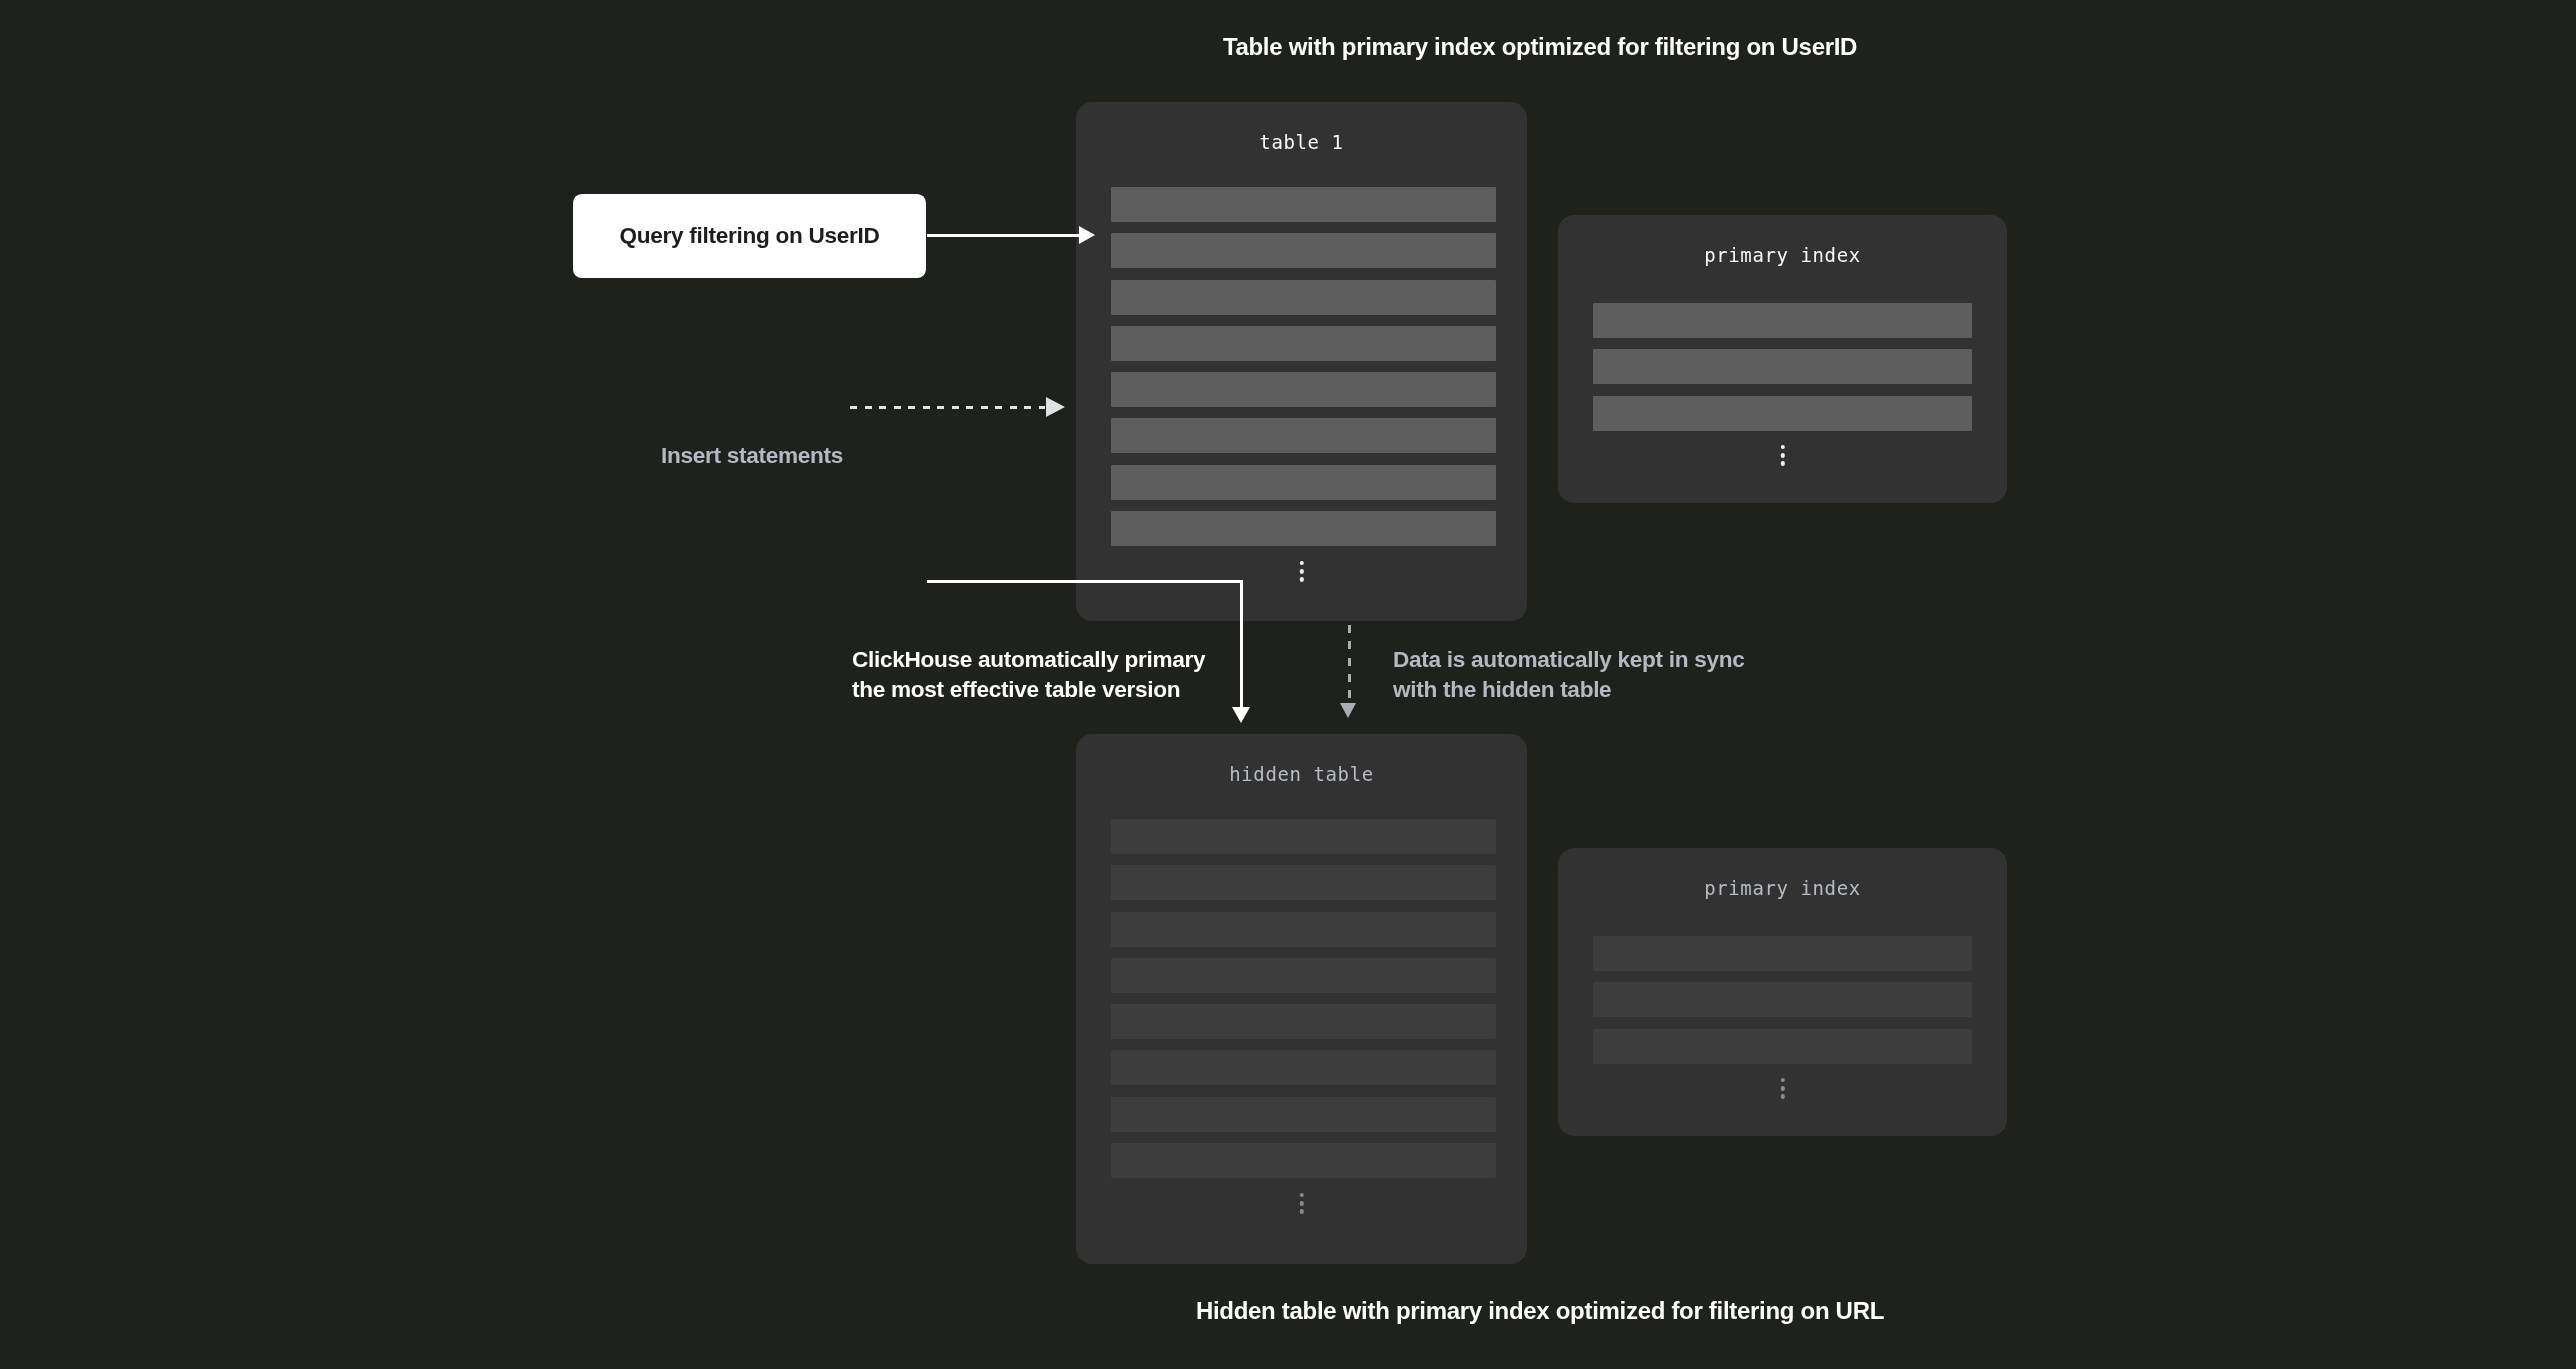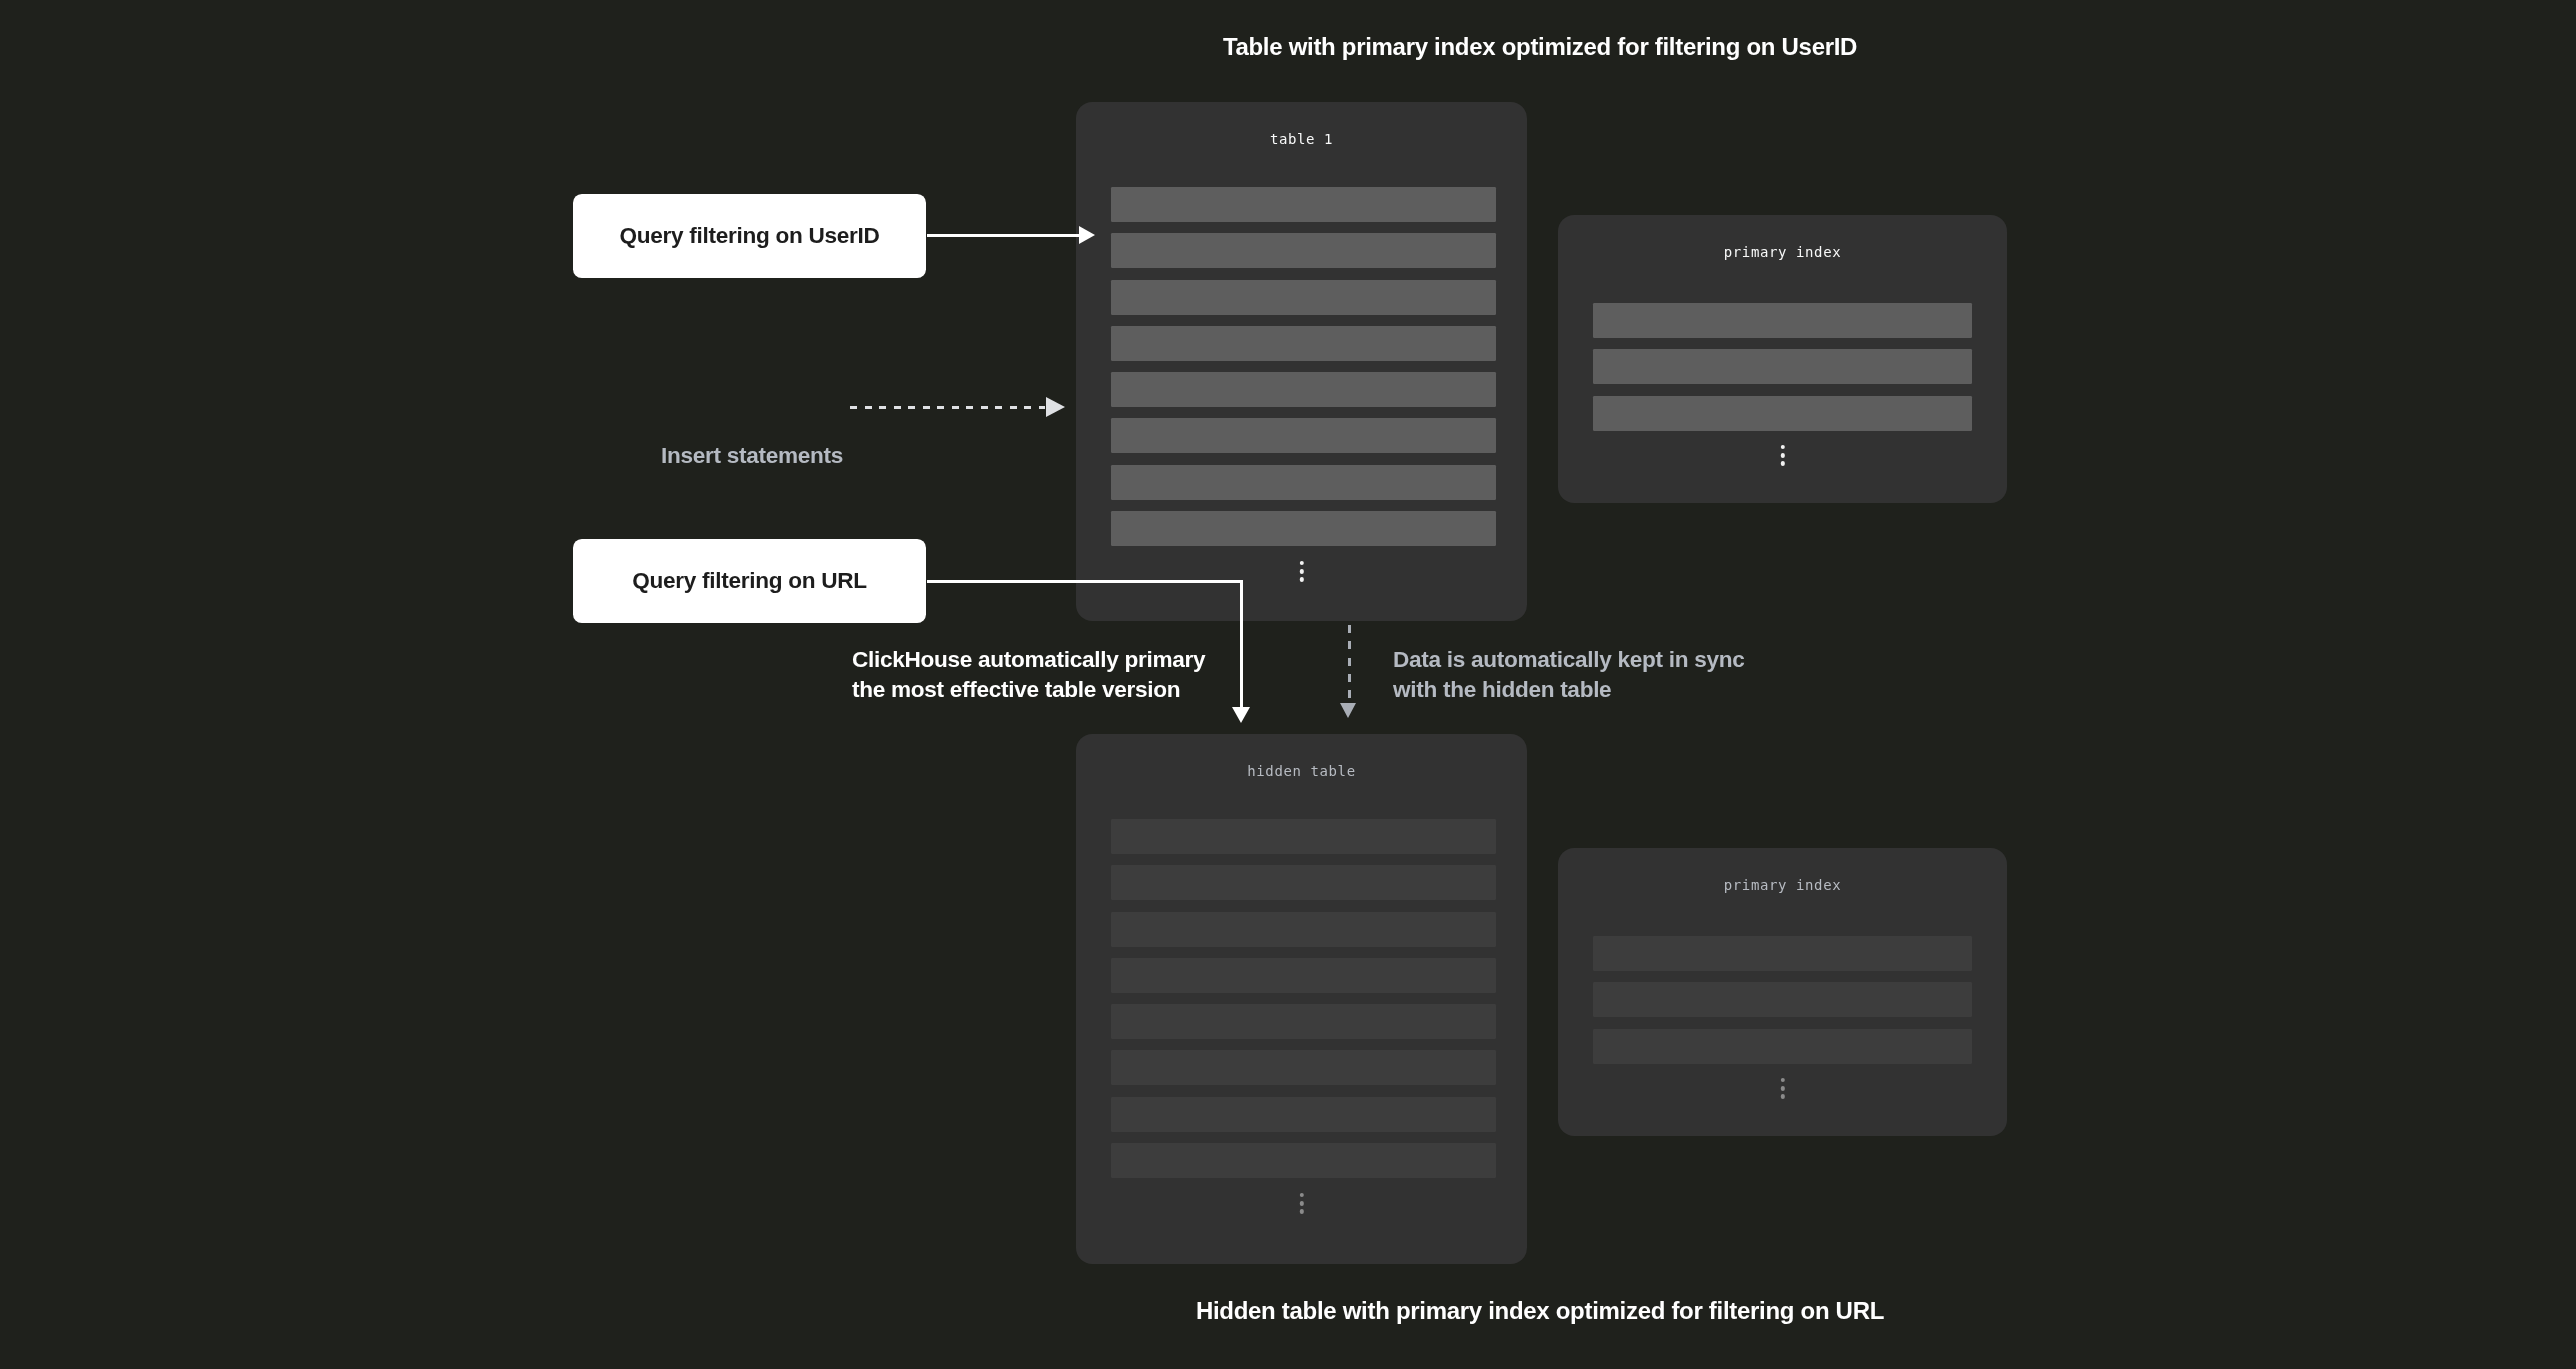--- a/index.html
+++ b/index.html
@@ -37,21 +37,21 @@
   .panel{
     position:absolute;
     background:var(--panel);
     border-radius:16.3px;
   }
   .panel-title{
     position:absolute;
     top:29px;left:0;right:0;
     text-align:center;
     font-family:"DejaVu Sans Mono",monospace;
-    font-size:14px;font-weight:500;
+    font-size:19px;font-weight:500;
     letter-spacing:0.6px;
     white-space:nowrap;
   }
   .panel.bright .panel-title{color:var(--title-bright);}
   .panel.dim .panel-title{color:var(--title-dim);}
   .rows{position:absolute;left:35px;right:31px;}
   .panel.tall .rows{top:85px;}
   .panel.short .rows{top:88px;left:35px;right:35px;}
   .rows .row{height:35px;margin-bottom:11.3px;border-radius:1.3px;}
   .panel.bright .rows .row{background:var(--row-bright);}
@@ -174,21 +174,20 @@
 
   <div class="callout" style="left:573px;top:194px;">Query filtering on UserID</div>
 
   <div class="arrow-part solid-h" style="left:927px;top:234px;width:152px;"></div>
   <div class="arrow-part head-right" style="left:1079px;top:226px;"></div>
 
   <div class="annotation gray right" style="left:573px;top:393px;width:270px;margin-top:48px;">Insert statements</div>
   <div class="arrow-part dashed-h" style="left:850px;top:406px;width:195px;"></div>
   <div class="arrow-part head-right insert" style="left:1046px;top:397px;"></div>
 
-  <div class="callout" style="left:573px;top:539px;">Query filtering on URL</div>
 
   <div class="arrow-part solid-h" style="left:927px;top:580px;width:316px;"></div>
   <div class="arrow-part solid-v" style="left:1240px;top:580px;height:127px;"></div>
   <div class="arrow-part head-down" style="left:1232px;top:707px;"></div>
 
   <div class="annotation white" style="left:852px;top:645px;">
     <div>ClickHouse automatically primary</div>
     <div>the most effective table version</div>
   </div>
 

